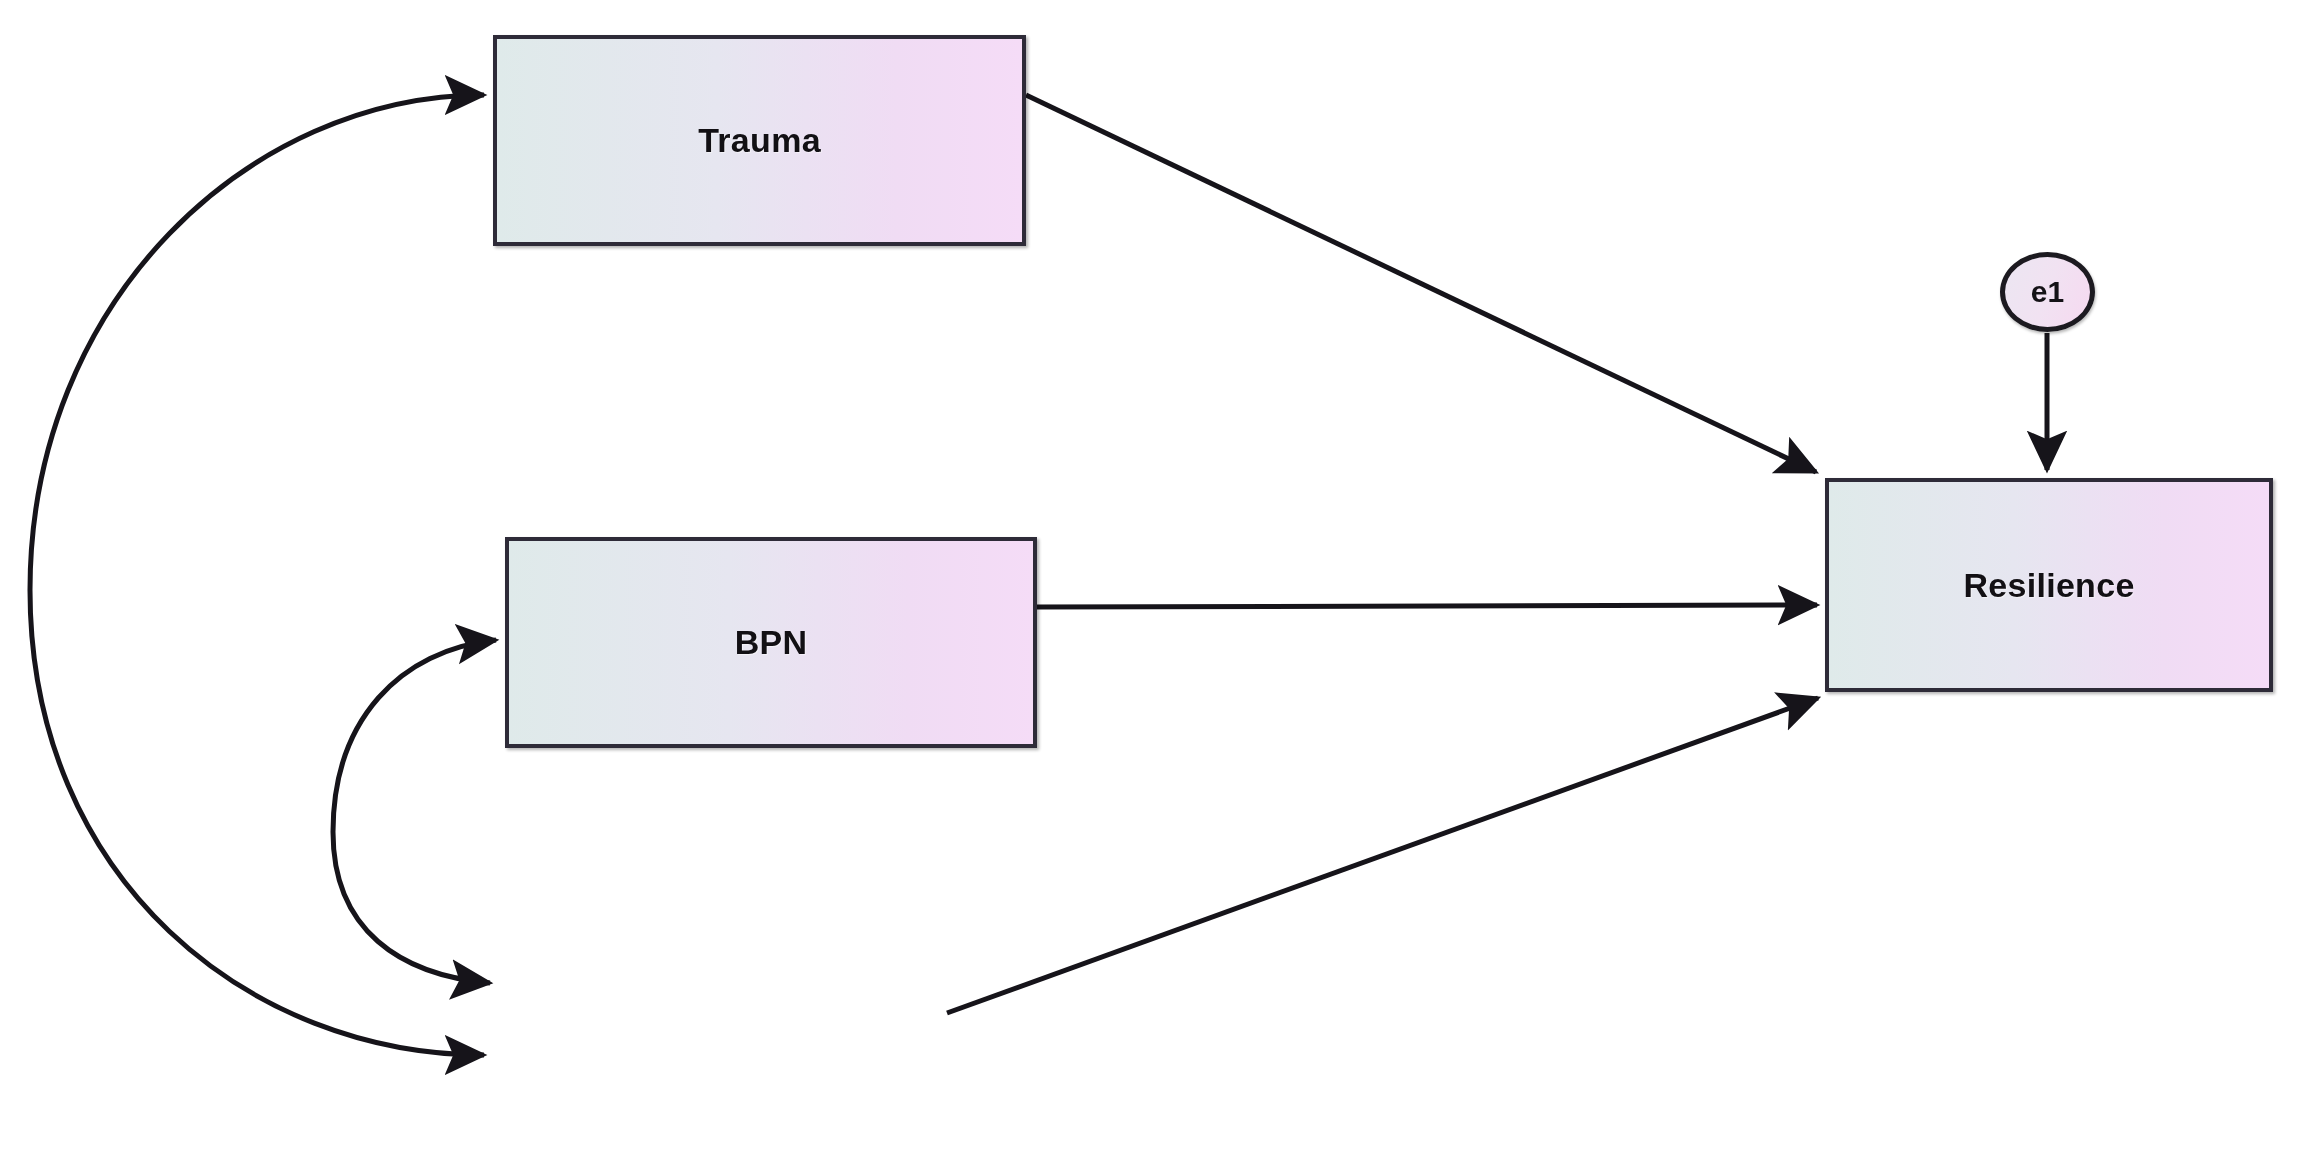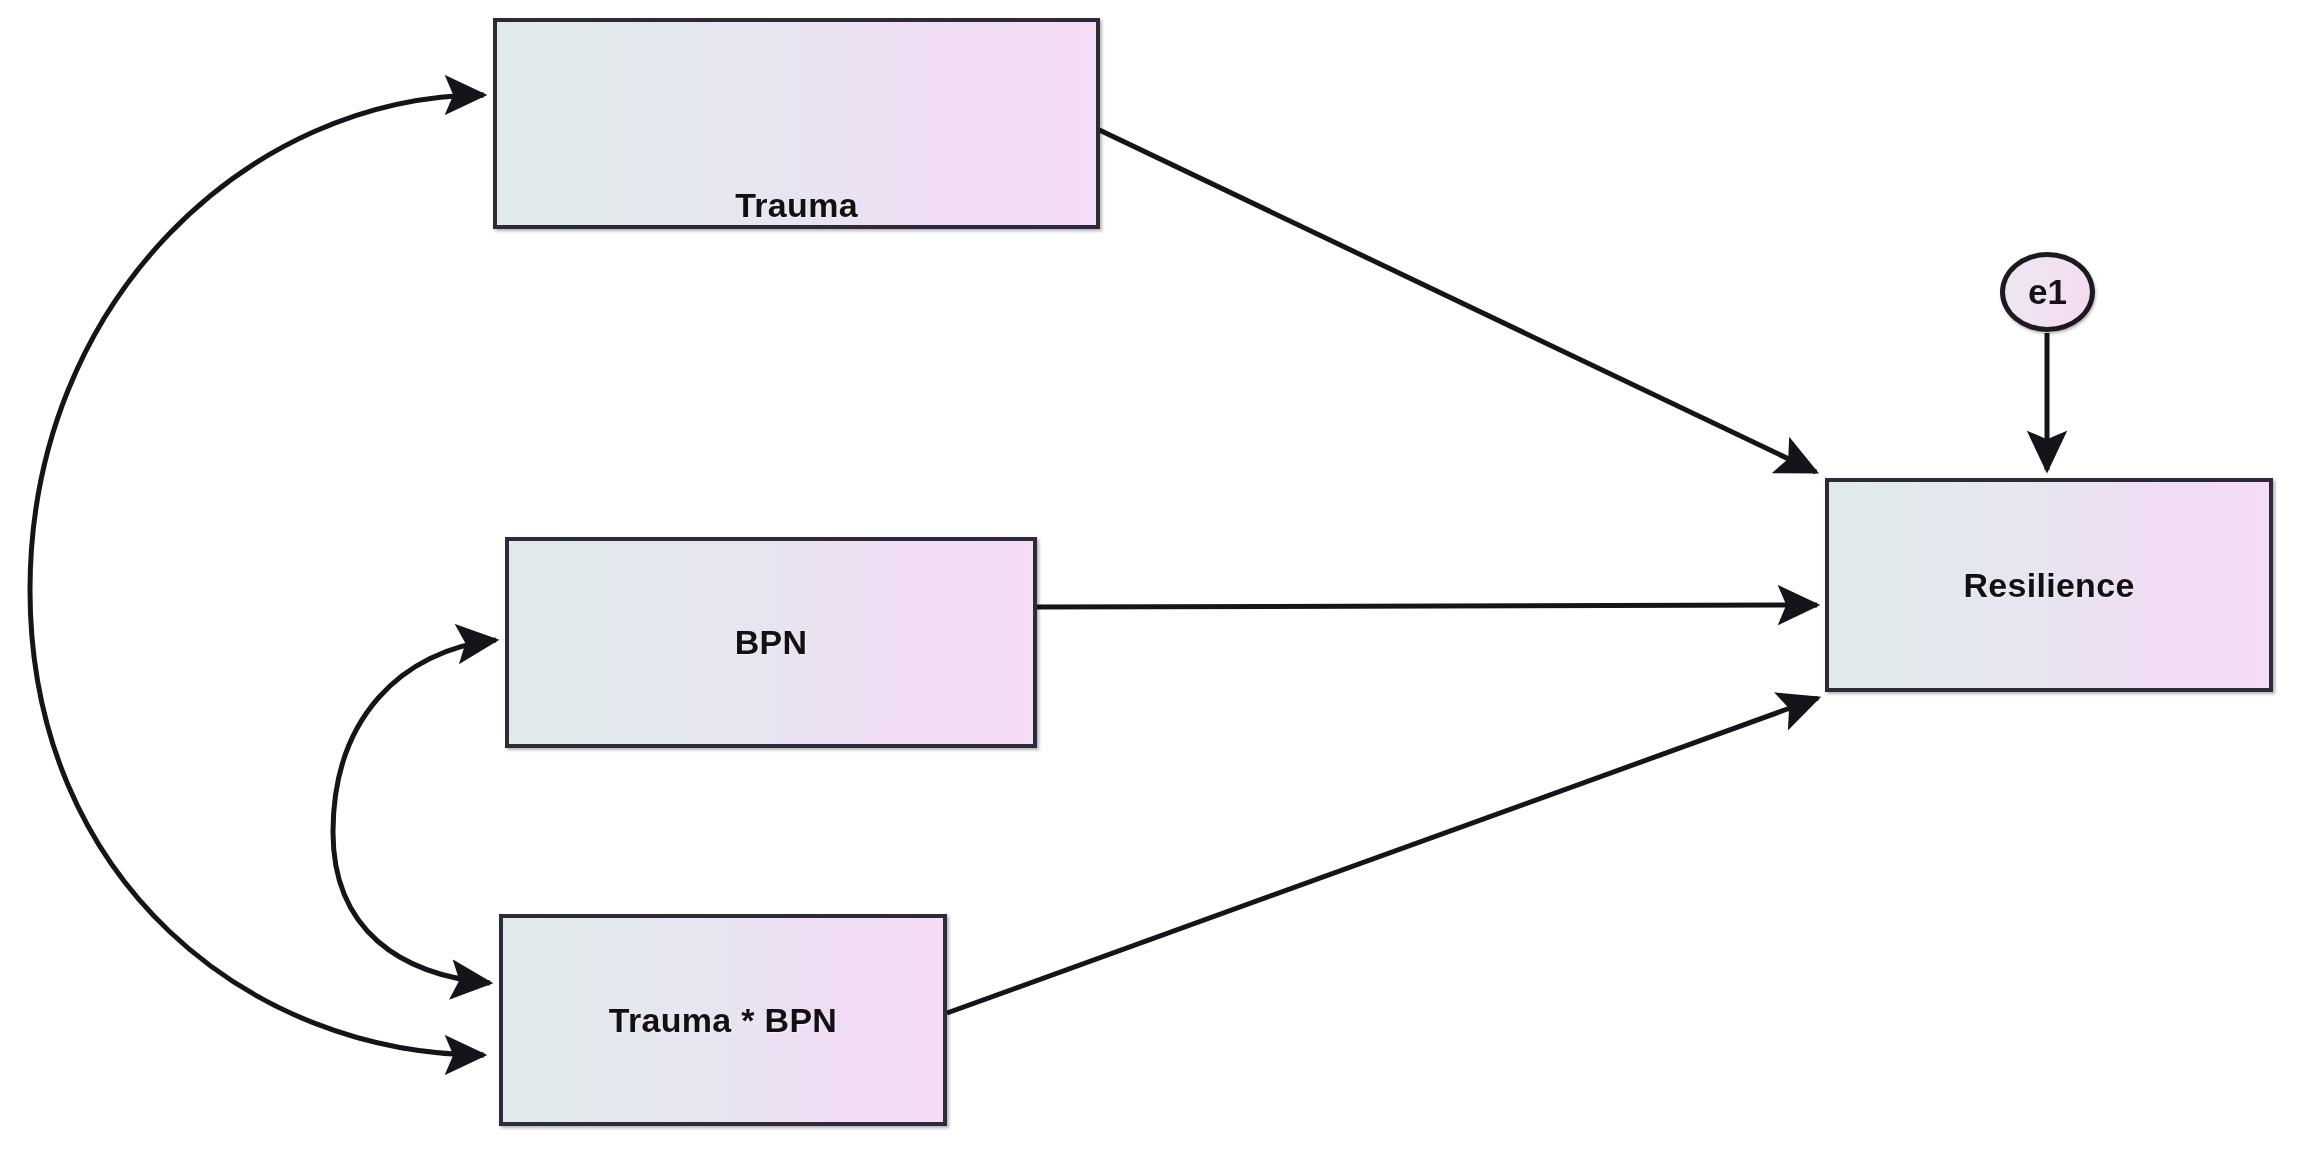--- a/index.html
+++ b/index.html
@@ -48,21 +48,21 @@
     border: 5px solid #1c1a20;
     border-radius: 50%;
     display: flex;
     align-items: center;
     justify-content: center;
     box-shadow: 1px 2px 3px rgba(0,0,0,0.28);
   }
   .error-label {
     font-family: "Liberation Sans", sans-serif;
     font-weight: bold;
-    font-size: 35px;
+    font-size: 30px;
     color: #141216;
     white-space: nowrap;
   }
 </style>
 </head>
 <body>
 
 <div id="diagram-root">
 
   <svg id="diagram-svg" viewBox="0 0 2313 1163" xmlns="http://www.w3.org/2000/svg">
@@ -85,34 +85,30 @@
 
     <path d="M 484 95
              C 250 95, 30 300, 30 590
              C 30 880, 250 1055, 484 1055" fill="none" stroke="#16141a" stroke-width="5" marker-start="url(#arrowhead-start)" marker-end="url(#arrowhead)"></path>
 
     <path d="M 496 640
              C 400 650, 333 720, 333 832
              C 333 930, 400 975, 490 983" fill="none" stroke="#16141a" stroke-width="5" marker-start="url(#arrowhead-start)" marker-end="url(#arrowhead)"></path>
   </svg>
 
-  <div class="node-box" style="left:493px; top:18px; width:607px; height:211px;
-              background: linear-gradient(90deg, #dfeaea 0%, #e6e6f0 42%, #f0dcf4 76%, #f5dcf7 100%); align-items: flex-end;">
+  <div class="node-box" style="left:493px; top:35px; width:533px; height:211px;
+              background: linear-gradient(90deg, #dfeaea 0%, #e6e6f0 42%, #f0dcf4 76%, #f5dcf7 100%);">
     <span class="node-label">Trauma</span>
   </div>
 
   <div class="node-box" style="left:505px; top:501px; width:532px; height:211px;
               background: linear-gradient(90deg, #dfeaea 0%, #e6e6f0 42%, #f0dcf4 76%, #f5dcf7 100%); margin-top: 36px;">
     <span class="node-label">BPN</span>
   </div>
 
-  <div class="node-box" style="left:499px; top:914px; width:448px; height:212px;
-              background: linear-gradient(90deg, #dfeaea 0%, #e6e6f0 42%, #f0dcf4 76%, #f5dcf7 100%);">
-    <span class="node-label">Trauma * BPN</span>
-  </div>
 
   <div class="node-box" style="left:1825px; top:478px; width:448px; height:214px;
               background: linear-gradient(90deg, #dfeaea 0%, #e6e6f0 42%, #f0dcf4 76%, #f5dcf7 100%);">
     <span class="node-label">Resilience</span>
   </div>
 
   <div class="error-ellipse" style="left:2000px; top:252px; width:95px; height:80px;
               background: linear-gradient(110deg, #ece6f2 0%, #f1e2f2 50%, #f6d9f0 100%);">
     <span class="error-label">e1</span>
   </div>

